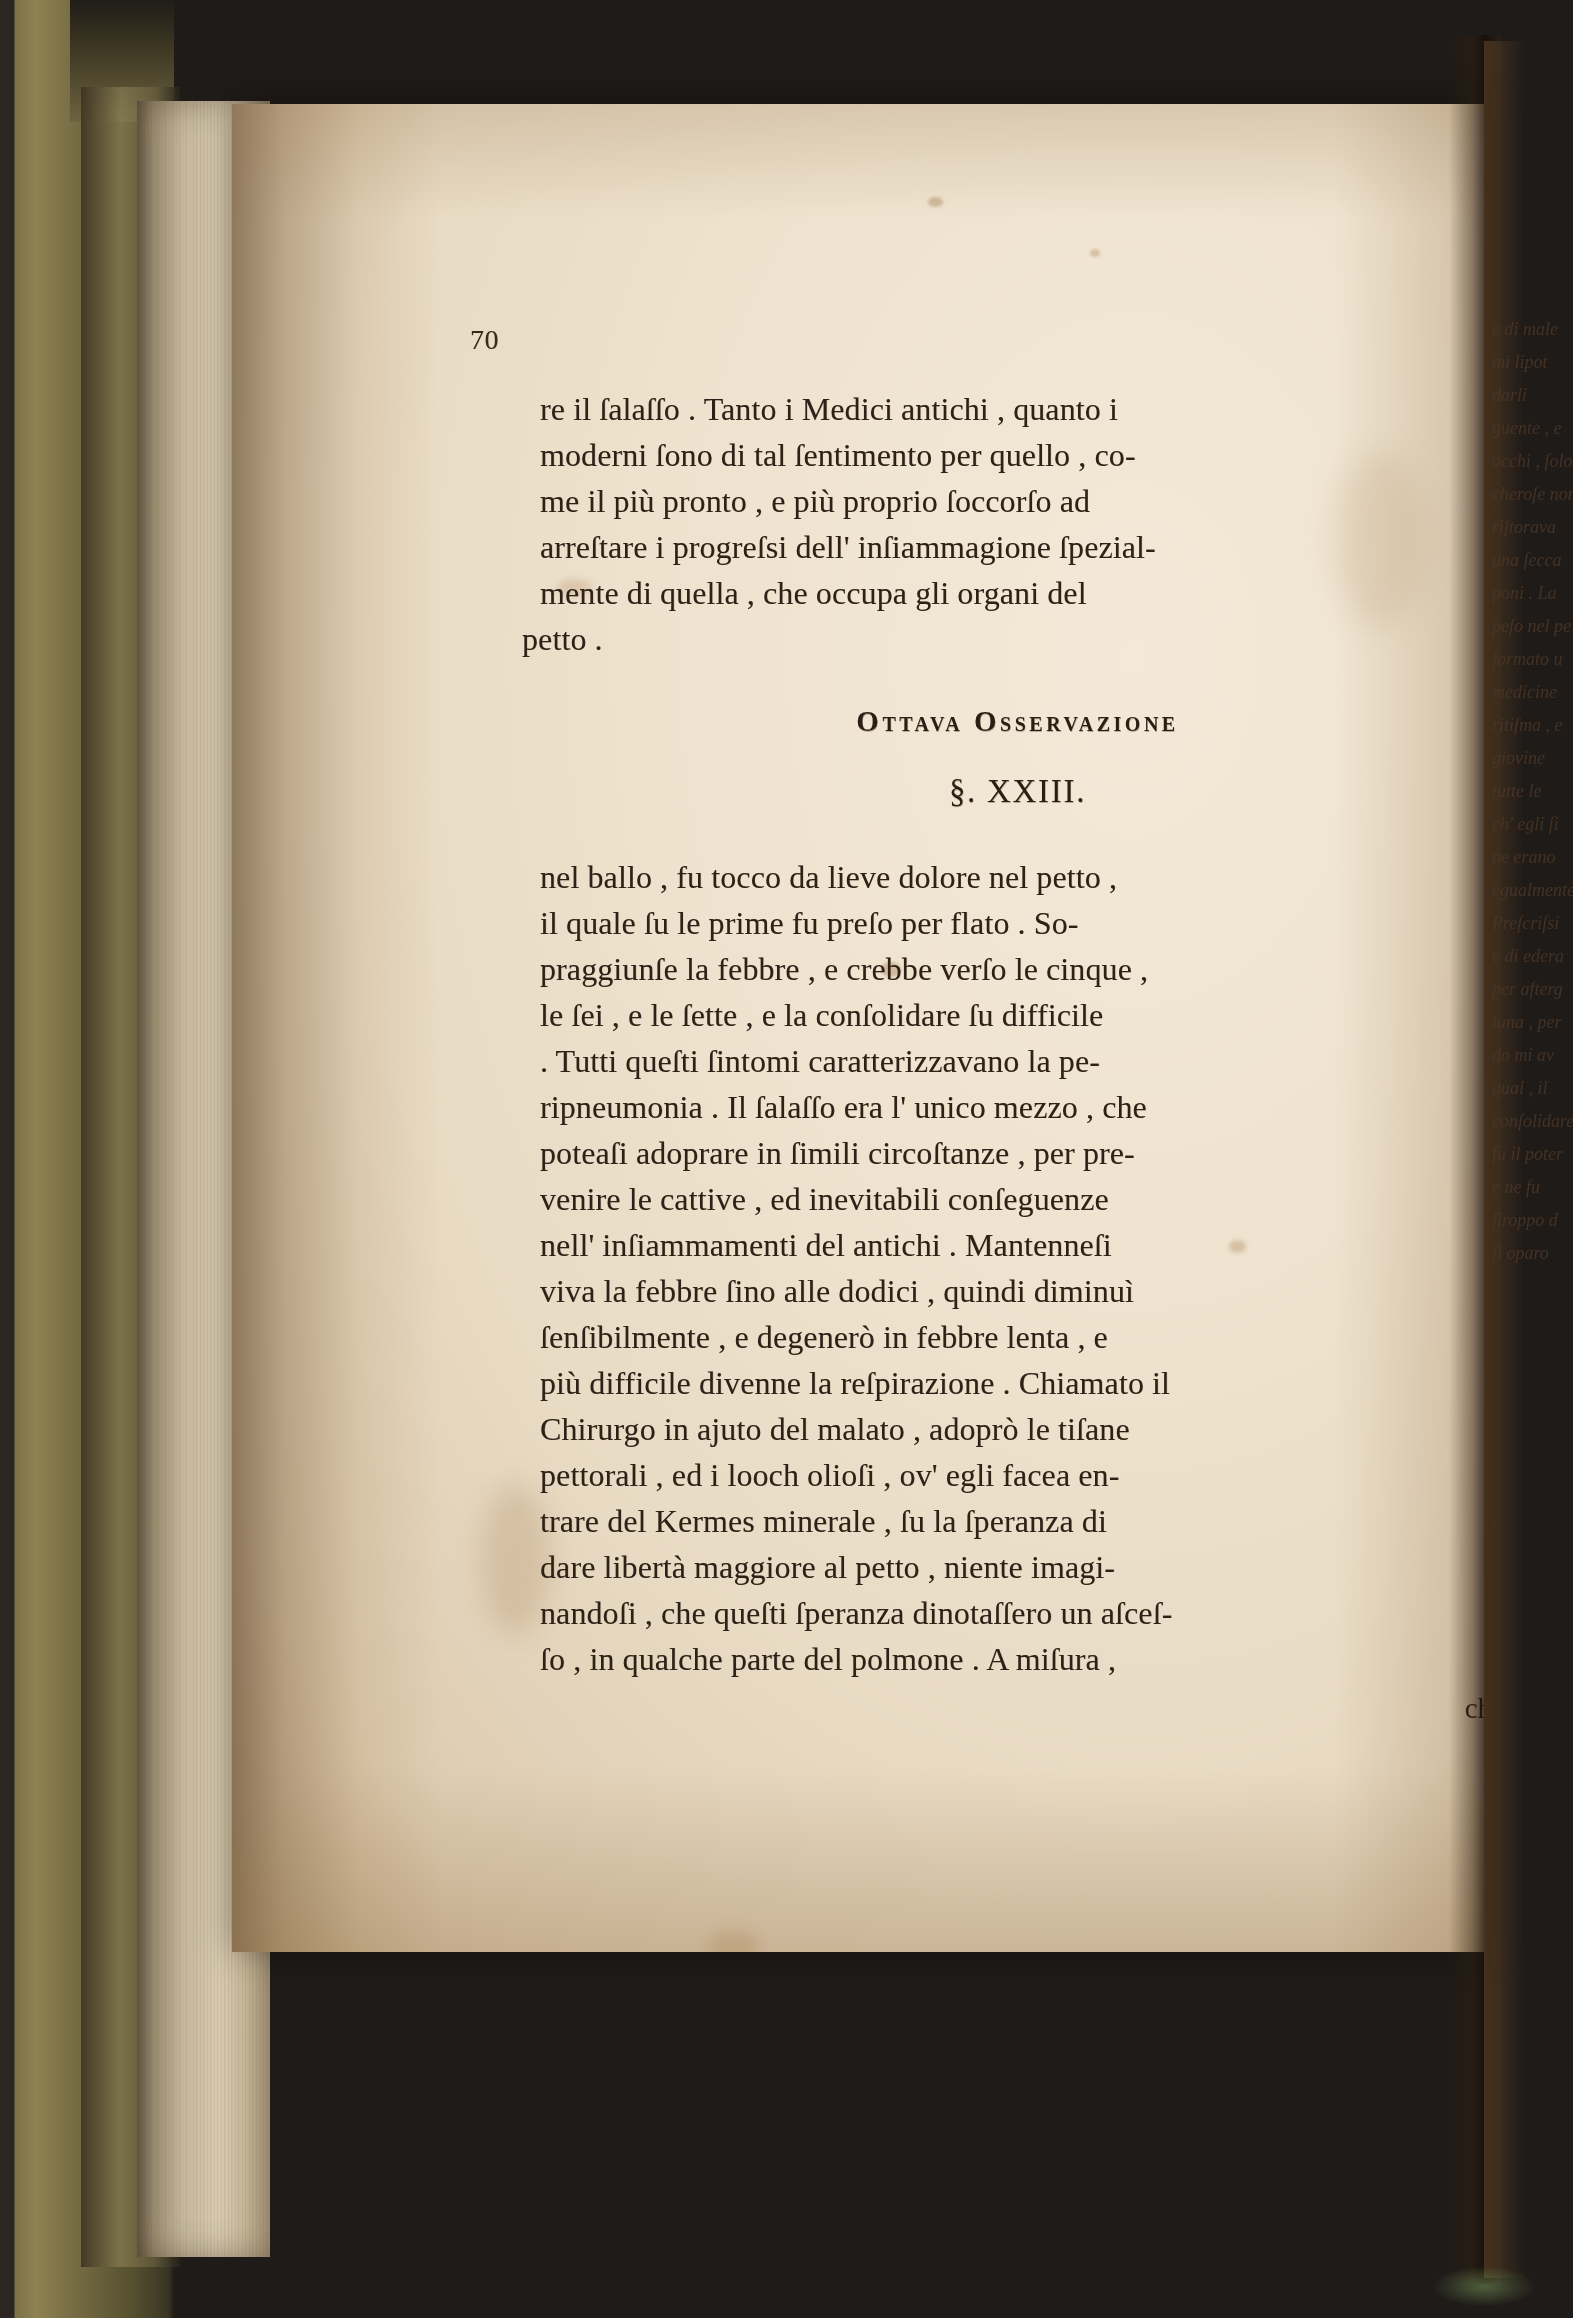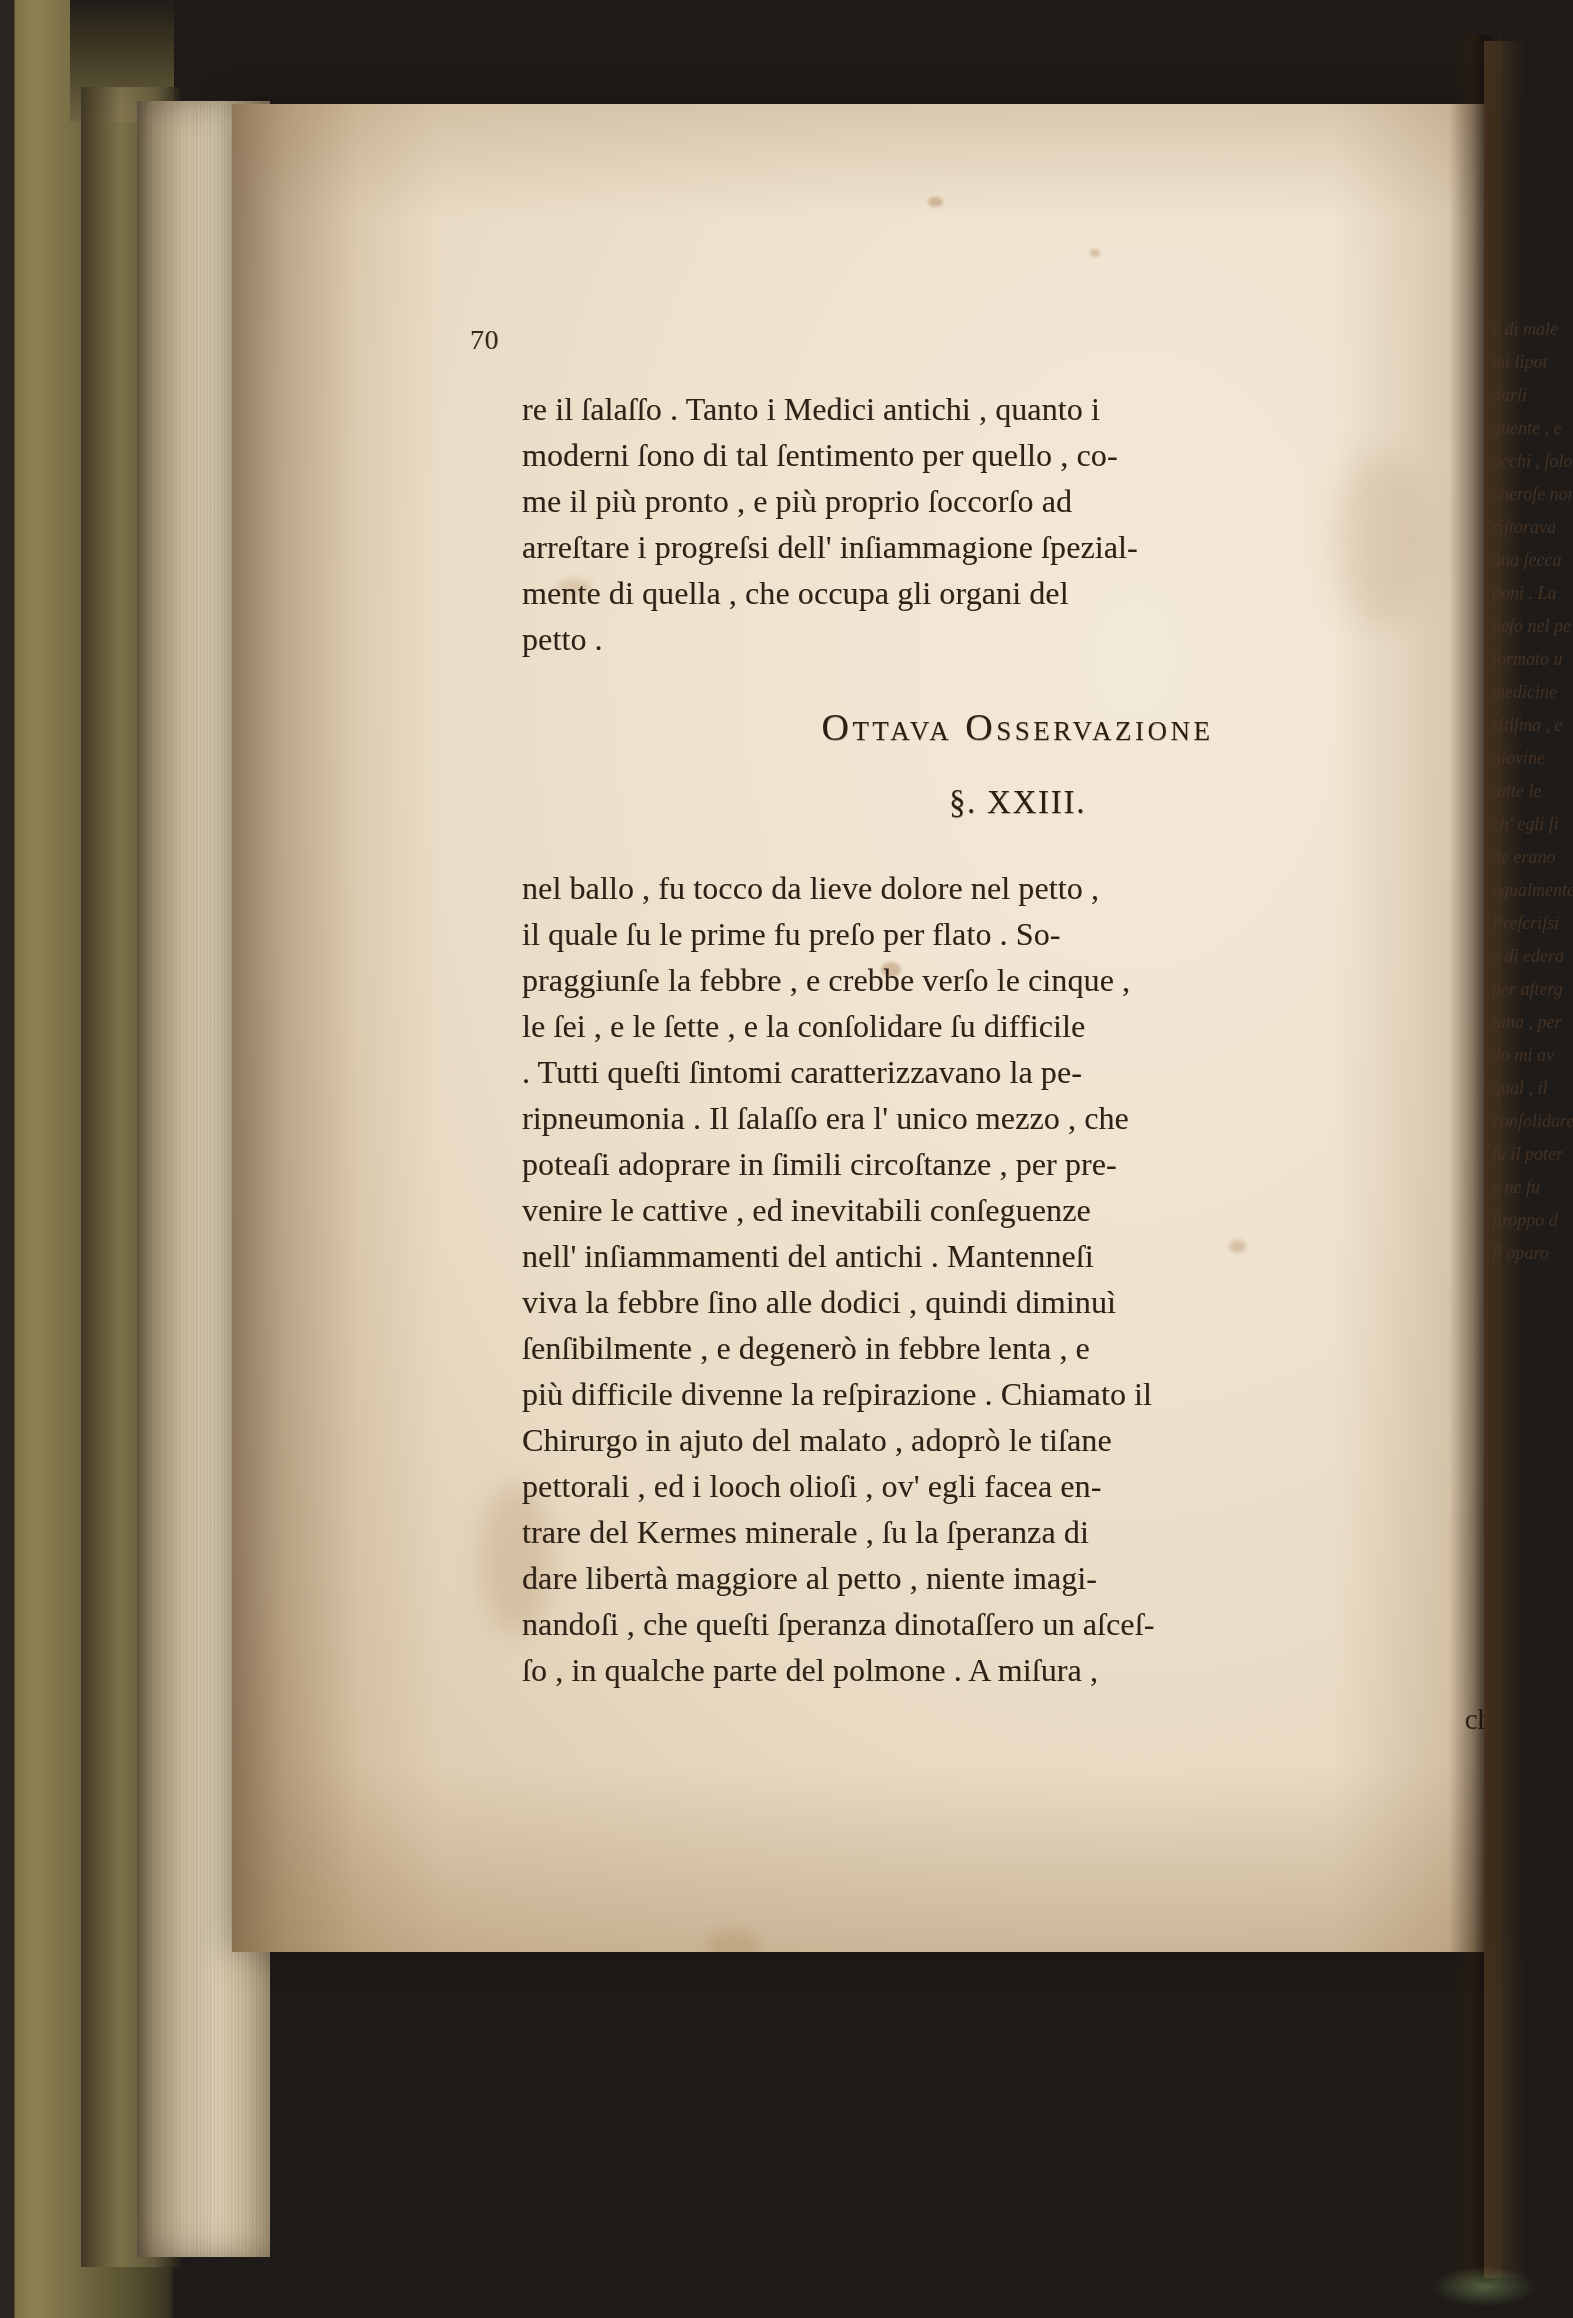--- a/index.html
+++ b/index.html
@@ -116,31 +116,33 @@
     text-shadow: 0.4px 0.4px 0.2px rgba(80,52,28,0.30);
     letter-spacing: 0.1px;
   }
   .para .ln {
     display: block;
     white-space: nowrap;
   }
   .para .ln.just {
     display: flex;
     justify-content: space-between;
+    margin-left: 18px;
   }
   .para .ln.just > span { display:inline-block; }
 
   .heading-sec {
     text-align: center;
-    font-size: 38px;
+    font-size: 29px;
     letter-spacing: 3.5px;
     color: #2b1f15;
     margin: 43px 0 35px 0;
     font-variant: small-caps;
     text-shadow: 0.5px 0.5px 0.2px rgba(80,52,28,0.35);
+    font-weight: bold;
   }
   .heading-num {
     text-align: center;
     font-size: 33px;
     letter-spacing: 1.7px;
     color: #2b1f15;
     margin: 0 0 44px 0;
     text-shadow: 0.5px 0.5px 0.2px rgba(80,52,28,0.35);
   }
   .catchword {

